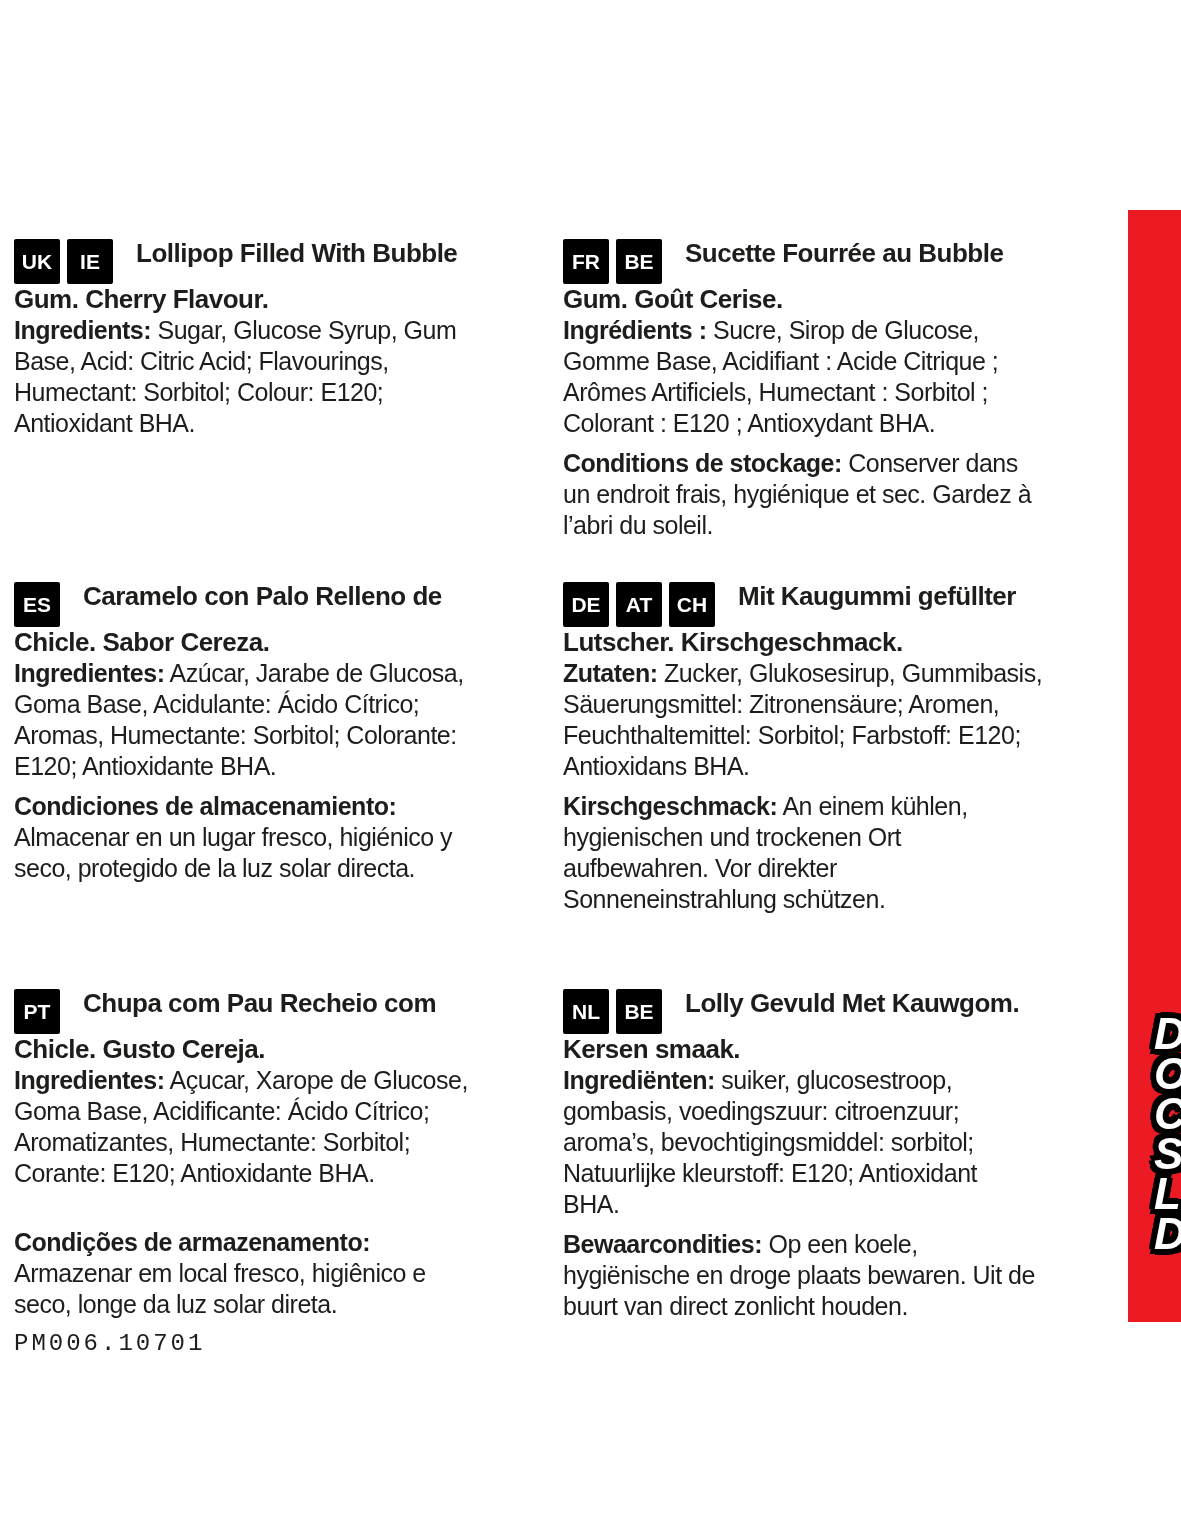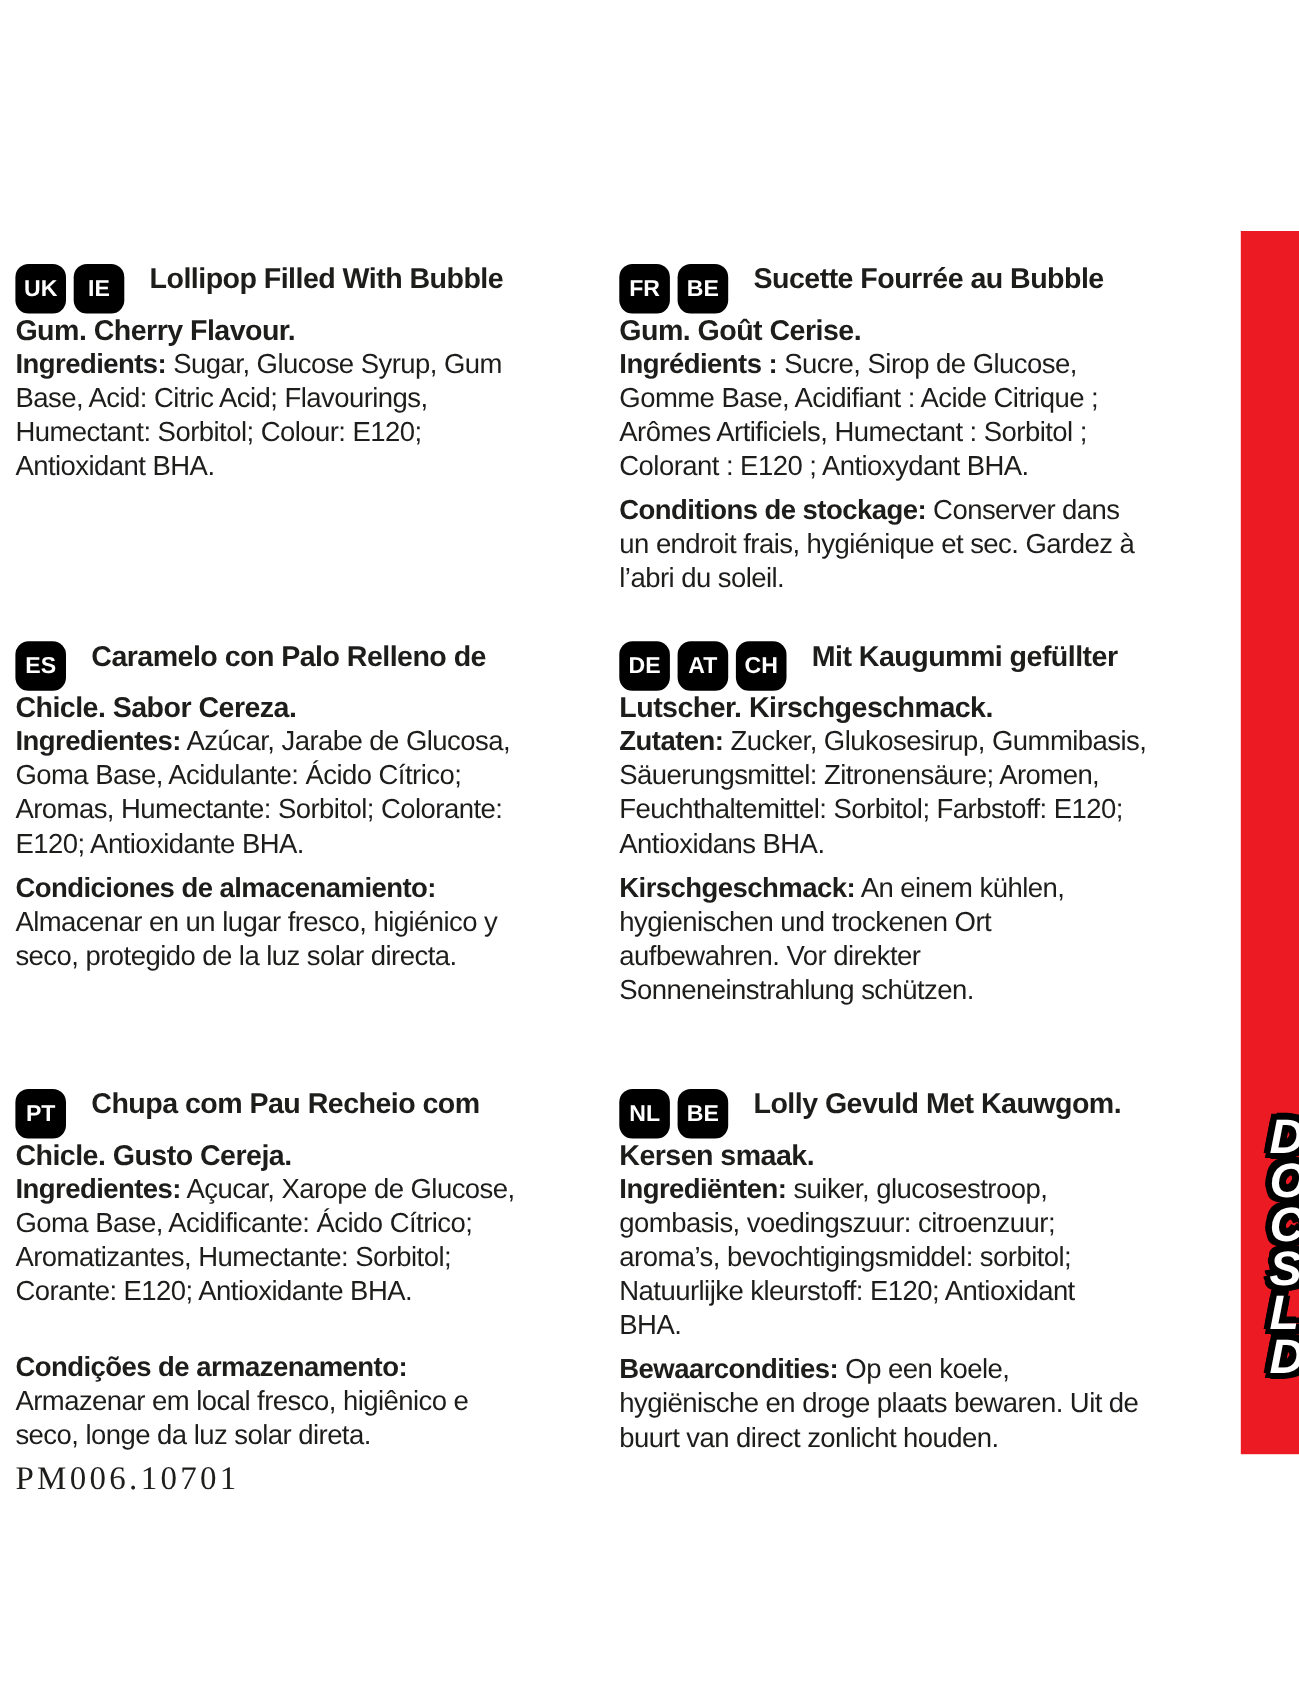--- a/index.html
+++ b/index.html
@@ -30,32 +30,32 @@
     display: inline-block;
     background: #000000;
     color: #ffffff;
     font-weight: 700;
     font-size: 21px;
     letter-spacing: 0;
     line-height: 33px;
     height: 33px;
     min-width: 32px;
     padding: 6px 7px;
-    border-radius: 12px;
+    border-radius: 2px;
     text-align: center;
     vertical-align: -7px;
     margin-right: 7px;
     white-space: nowrap;
   }
   .para + .para { margin-top: 9px; }
   .para .lead { font-weight: 700; }
   .gap-before { margin-top: 38px !important; }
   .code {
-    font-family: Liberation Serif, serif;
-    font-size: 30px;
+    font-family: Liberation Mono, monospace;
+    font-size: 24px;
     letter-spacing: 3px;
     margin-top: 8px !important;
     white-space: pre;
   }
   .red-bar {
     position: absolute;
     left: 1128px;
     top: 210px;
     width: 53px;
     height: 1112px;

